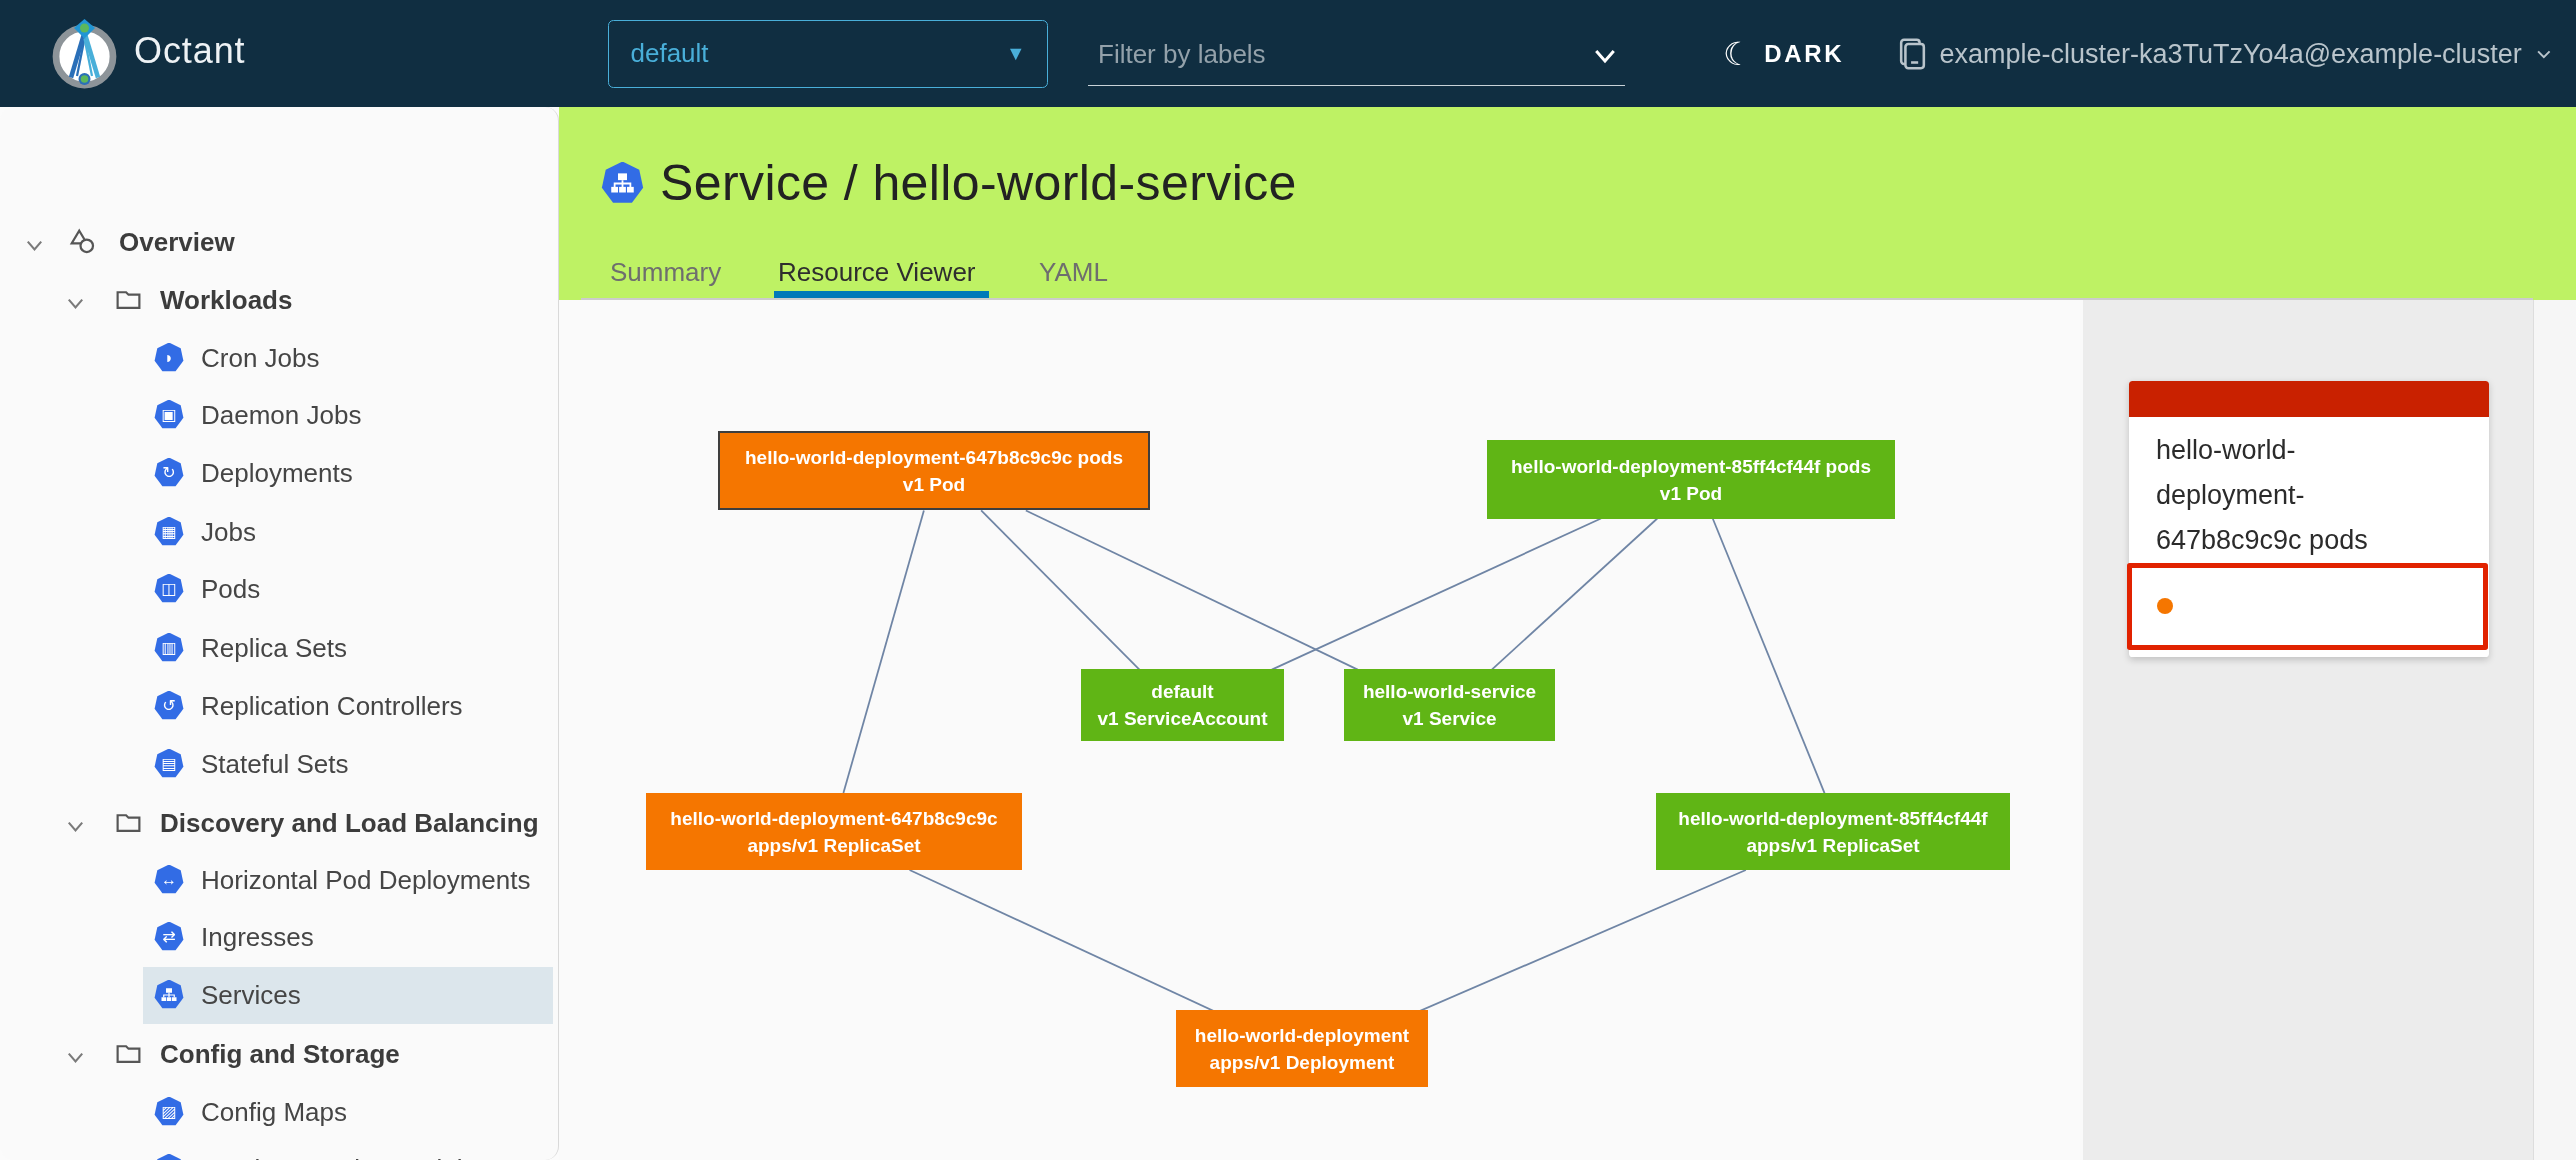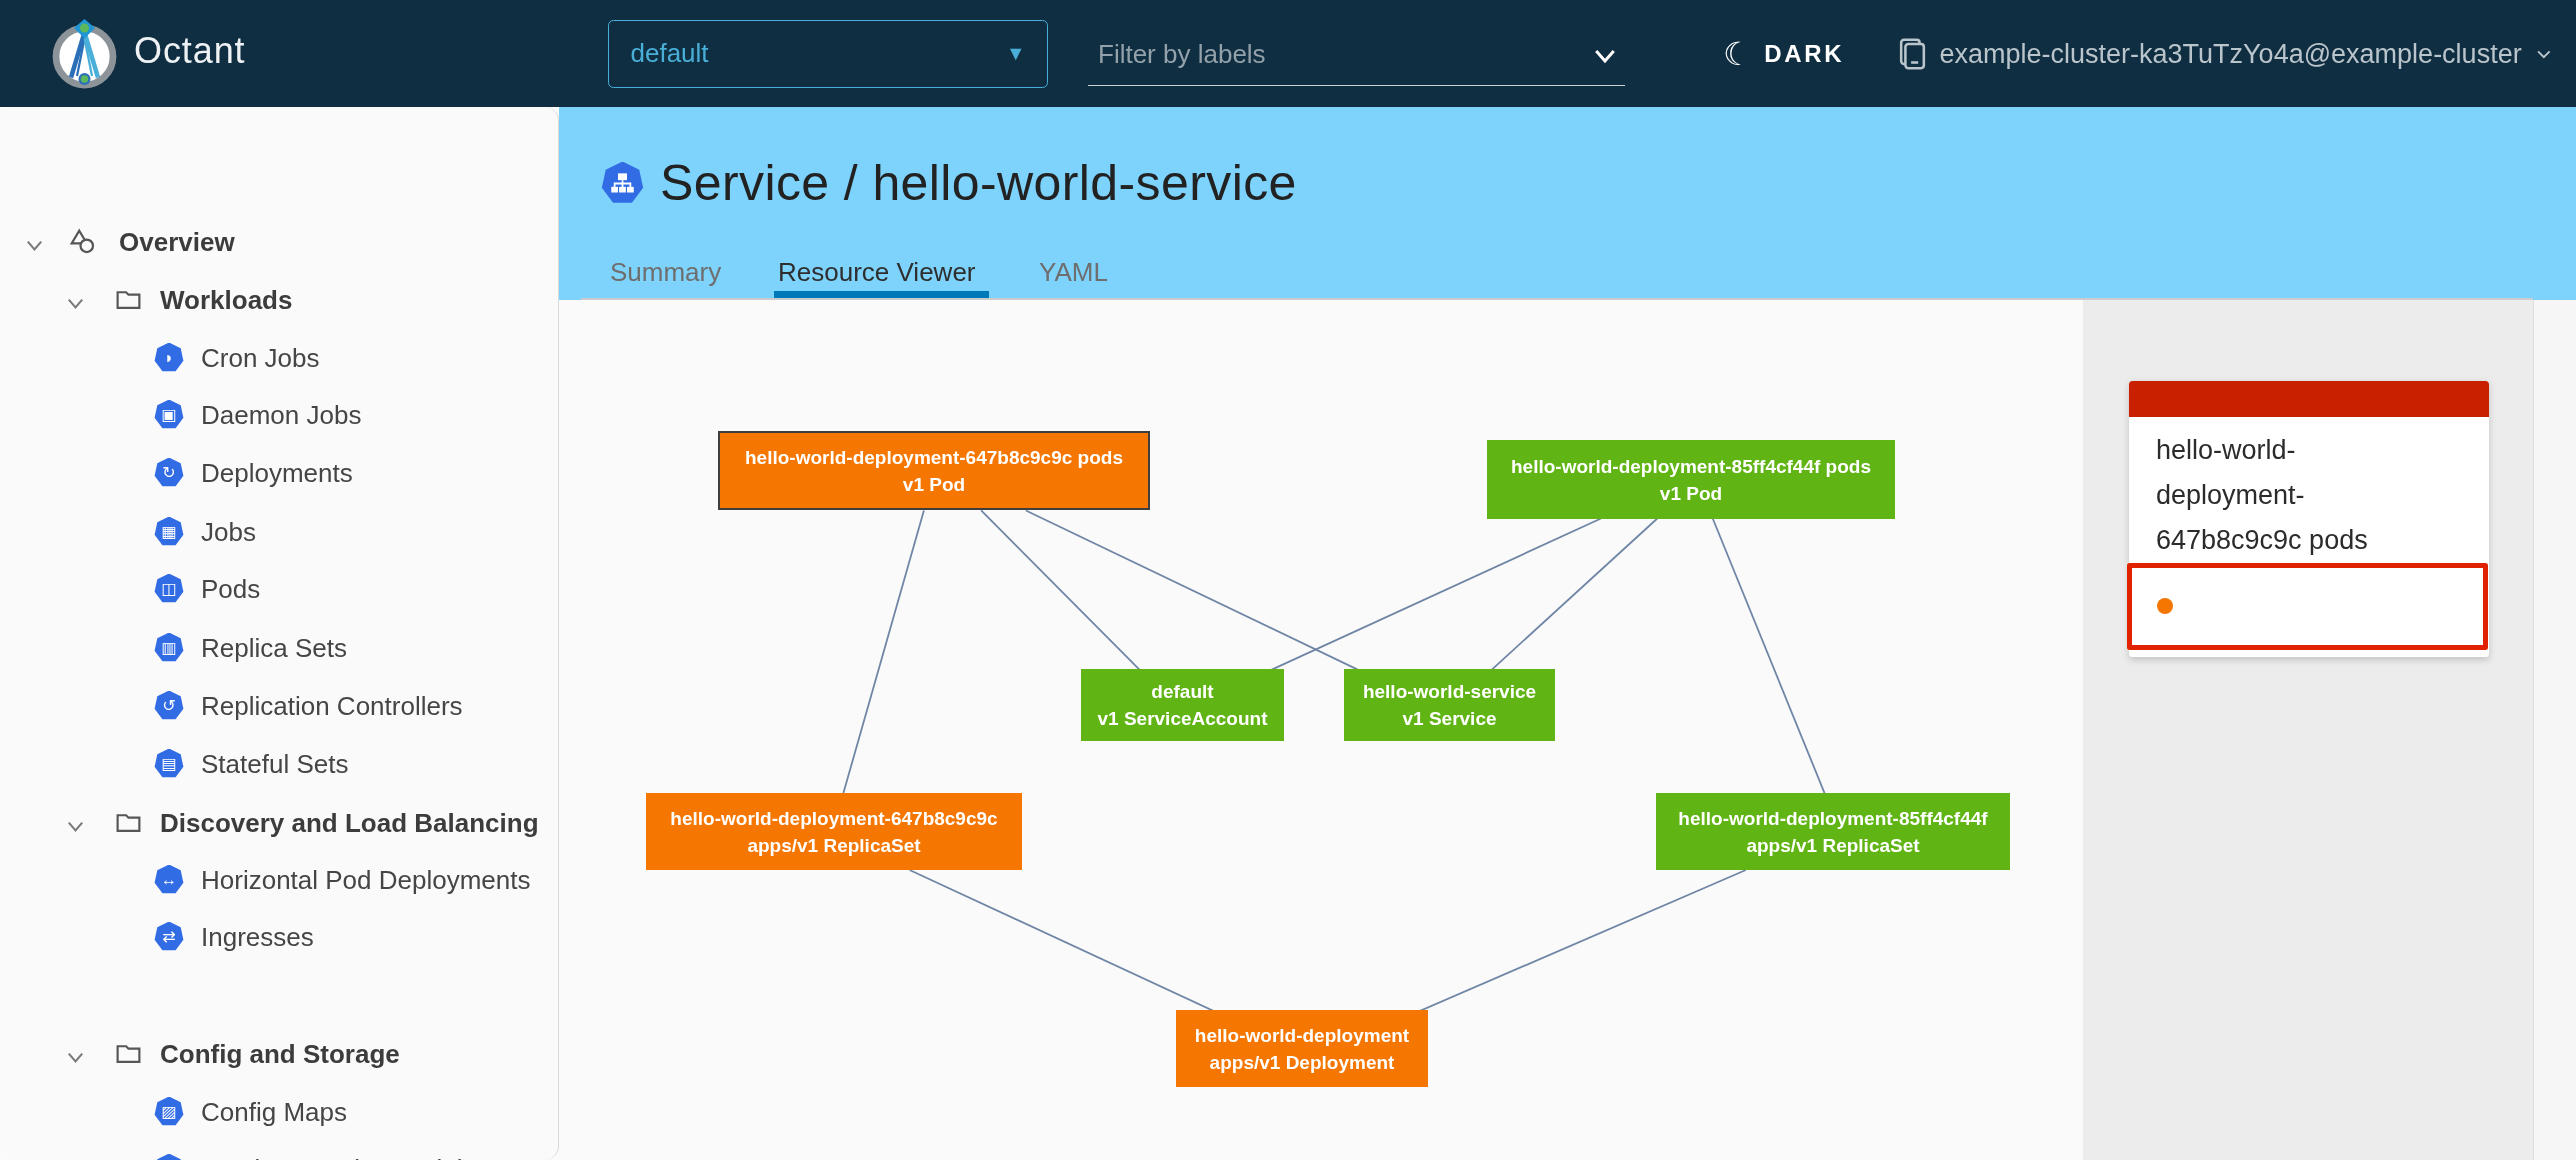--- a/index.html
+++ b/index.html
@@ -44,21 +44,21 @@
   .glabel.bold { font-weight:bold; color:#3c3c3c; }
   .hepta { position:absolute; top:12.5px; width:30px; height:30px; background:#326ce5;
     clip-path:polygon(50% 0%,89% 19%,98% 61%,72% 96%,28% 96%,2% 61%,11% 19%);
     display:flex; align-items:center; justify-content:center; color:#fff; font-size:16px;
     line-height:30px; }
   .l0-chev{left:23px;} .l0-icon{left:68px;} .l0-label{left:119px;}
   .l1-chev{left:64px;} .l1-icon{left:114px;} .l1-label{left:160px;}
   .l2-icon{left:154px;} .l2-label{left:201px;}
 
   
-  .main { position:absolute; left:559px; top:107px; width:2017px; height:1053px; background:#7dd3fc; }
+  .main { position:absolute; left:559px; top:107px; width:2017px; height:1053px; background:#bef264; }
   .page-head { position:absolute; left:42px; top:47px; display:flex; align-items:center; gap:16px; }
   .svc-hepta { width:43px; height:43px; background:#326ce5;
     clip-path:polygon(50% 0%,89% 19%,98% 61%,72% 96%,28% 96%,2% 61%,11% 19%);
     display:flex; align-items:center; justify-content:center; }
   .page-title { font-size:50px; color:#222222; letter-spacing:0.4px; }
   .tab { position:absolute; top:143px; font-size:26px; color:#6e6e6e; cursor:pointer;margin-top:7px; }
   .tab.active { color:#2e2e2e; }
   .tab-underline { position:absolute; left:215px; top:184px; width:215px; height:8px; background:#0079b8; }
   .tabs-rule { position:absolute; left:22.4px; top:191px; width:1952px; height:1.8px; background:#cccccc; }
 
@@ -258,20 +258,34 @@
   </div>
     </div>
 
   <div class="nav-row" style="top:802px">
       <div class="r-inner">
     <span class="hepta l2-icon">⇄</span>
     <span class="glabel l2-label">Ingresses</span>
   </div>
     </div>
 
+  <div class="nav-row selected" style="top:860px">
+      <div class="r-inner">
+    <span class="hepta l2-icon">
+      <svg class="inline" width="18" height="18" viewBox="0 0 24 24">
+        <rect x="8" y="3" width="8" height="6" fill="#ffffff"></rect>
+        <rect x="2" y="15" width="6" height="5" fill="#ffffff"></rect>
+        <rect x="9" y="15" width="6" height="5" fill="#ffffff"></rect>
+        <rect x="16" y="15" width="6" height="5" fill="#ffffff"></rect>
+        <path d="M12 9 v3 M5 15 v-3 h14 v3 M12 12 v3" stroke="#ffffff" stroke-width="1.6" fill="none"></path>
+      </svg>
+    </span>
+    <span class="glabel l2-label">Services</span>
+  </div>
+    </div>
 
   <div class="nav-row" style="top:919px">
       <div class="r-inner">
     <span class="chev l1-chev">
           <svg class="inline" width="23" height="23" viewBox="0 0 24 24">
             <polyline points="5,8 12,16 19,8" fill="none" stroke="#7a7a7a" stroke-width="2.2"></polyline>
           </svg>
         </span>
     <span class="gicon l1-icon">
           <svg class="inline" width="29" height="29" viewBox="0 0 24 24">

